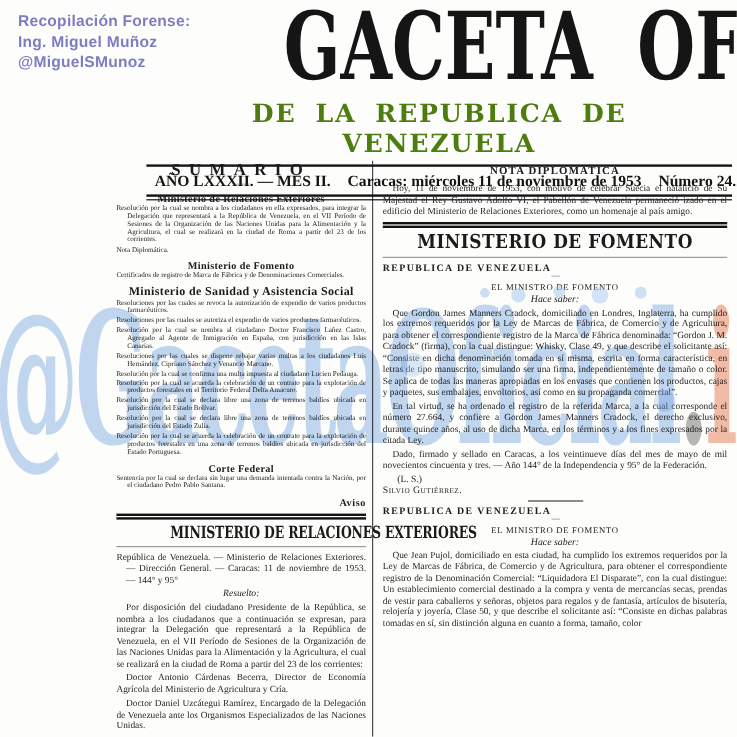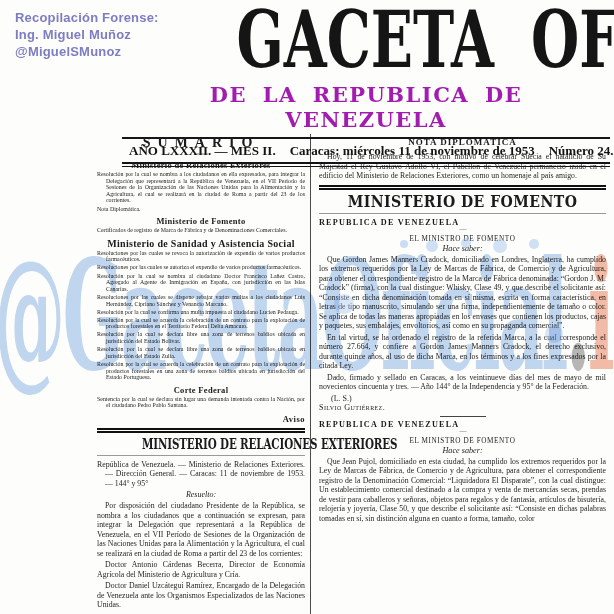--- a/index.html
+++ b/index.html
@@ -46,21 +46,21 @@
   .masthead { position:absolute; left:122px; top:2px; width:488px; text-align:center; z-index:5; }
   .gaceta-title {
     font-family:"DejaVu Serif", serif; font-weight:bold;
     font-size:78px; line-height:.98; white-space:nowrap;
     display:inline-block; transform:scaleX(.71); transform-origin:center top;
     word-spacing:.32em; color:#151515;
   }
   .gaceta-sub {
     margin-top:4px;
     font-family:"DejaVu Serif", serif; font-weight:bold;
-    font-size:21px; letter-spacing:1.5px; word-spacing:7px; color:#a21caf;
+    font-size:21px; letter-spacing:1.5px; word-spacing:7px; color:#4d7c0f;
   }
   .rule-thin  { border-top:2px solid #161616; margin-top:5px; }
   .issue-line {
     font-weight:bold; font-size:13px; padding:4px 0 3px 0;
     white-space:nowrap; color:#141414;
   }
   .issue-line span { margin:0 7px; }
   .rule-double { border-top:2px solid #141414; border-bottom:1px solid #141414; height:5px; }
   
   .col-divider { position:absolute; left:310px; top:134px; width:1px; height:480px; background:#4a4a4a; z-index:4; }

